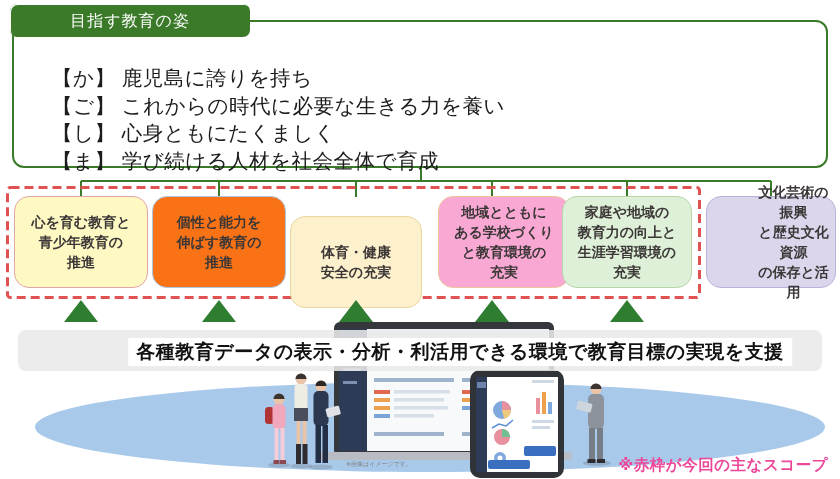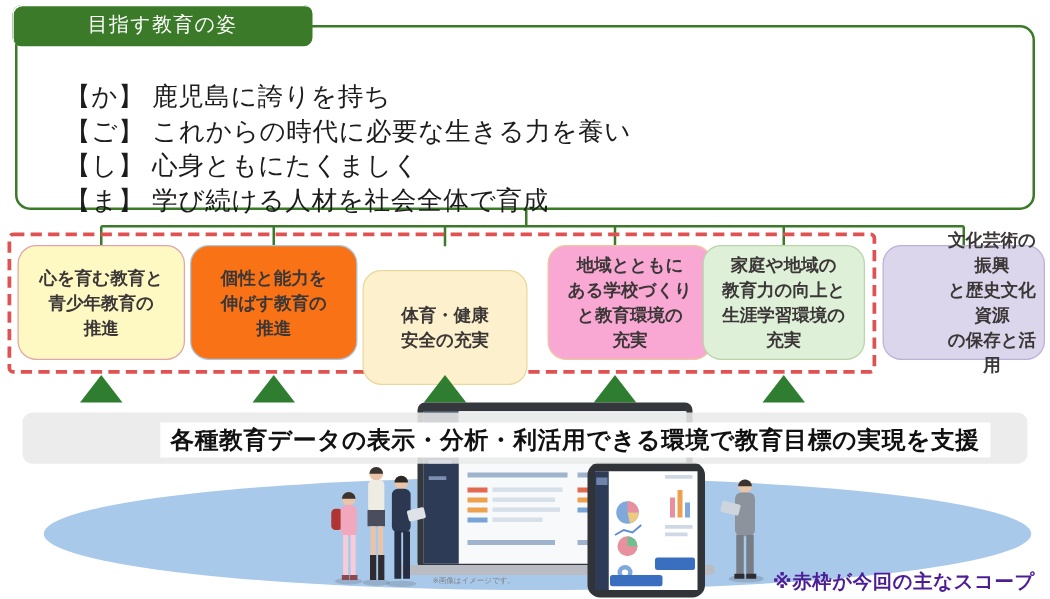--- a/index.html
+++ b/index.html
@@ -33,21 +33,21 @@
 
   .support-bar{position:absolute;left:18px;top:330px;width:804px;height:41px;
     background:rgba(233,233,233,0.88);border-radius:8px;}
   .support-text{position:absolute;left:50%;top:338px;transform:translateX(-50%);
     background:#fff;padding:1px 8px;font-size:19px;font-weight:600;color:#111;
     white-space:nowrap;letter-spacing:0.5px;margin-left:40px;}
 
   .illu{position:absolute;left:0;top:318px;width:840px;height:161px;}
 
   .scope-note{position:absolute;right:12px;top:455px;font-size:15.5px;font-weight:600;
-    color:#4c1d95;letter-spacing:0.5px;}
+    color:#ec4899;letter-spacing:0.5px;}
 </style>
 </head>
 <body>
 
 <div class="canvas">
 
   <svg class="wires" viewBox="0 0 840 479">
     <g style="stroke:var(--brand-green,#3a7a28)" stroke-width="2" fill="none">
       <path d="M421 168 V181"></path>
       <path d="M81 181 H771"></path>

